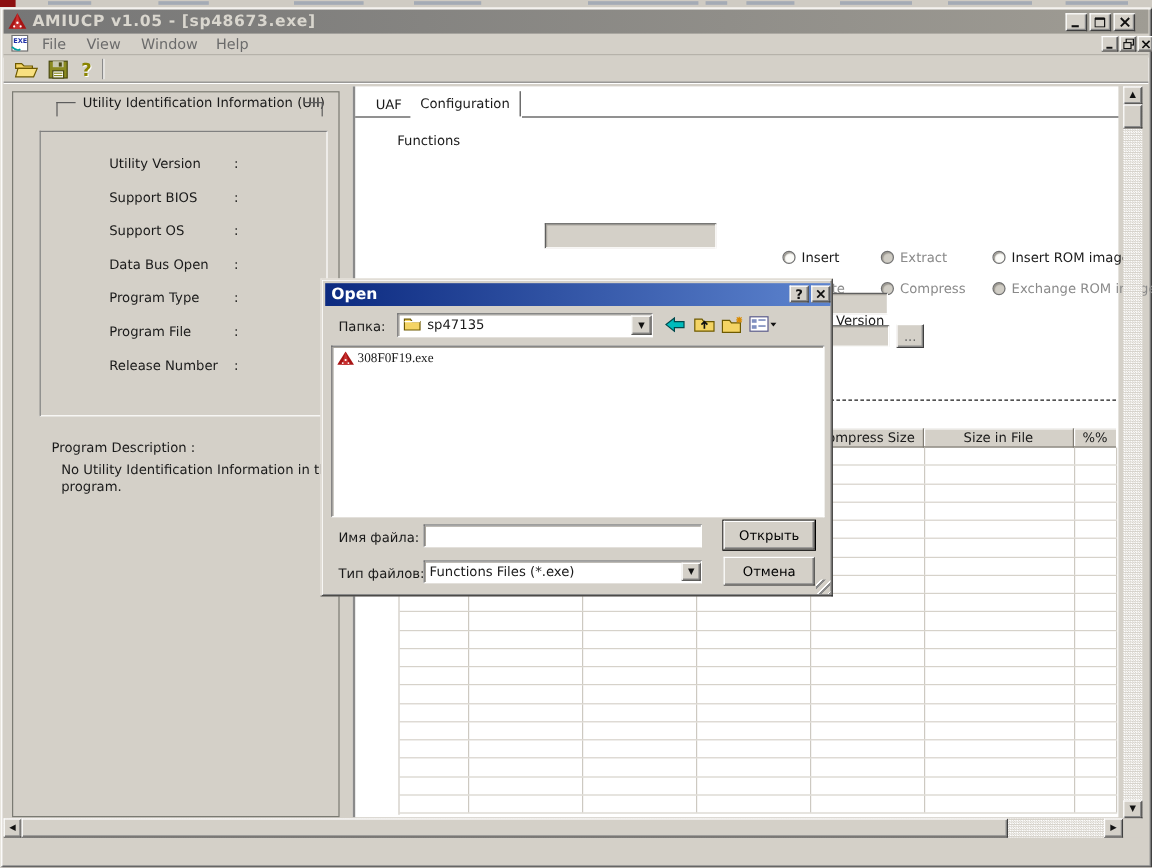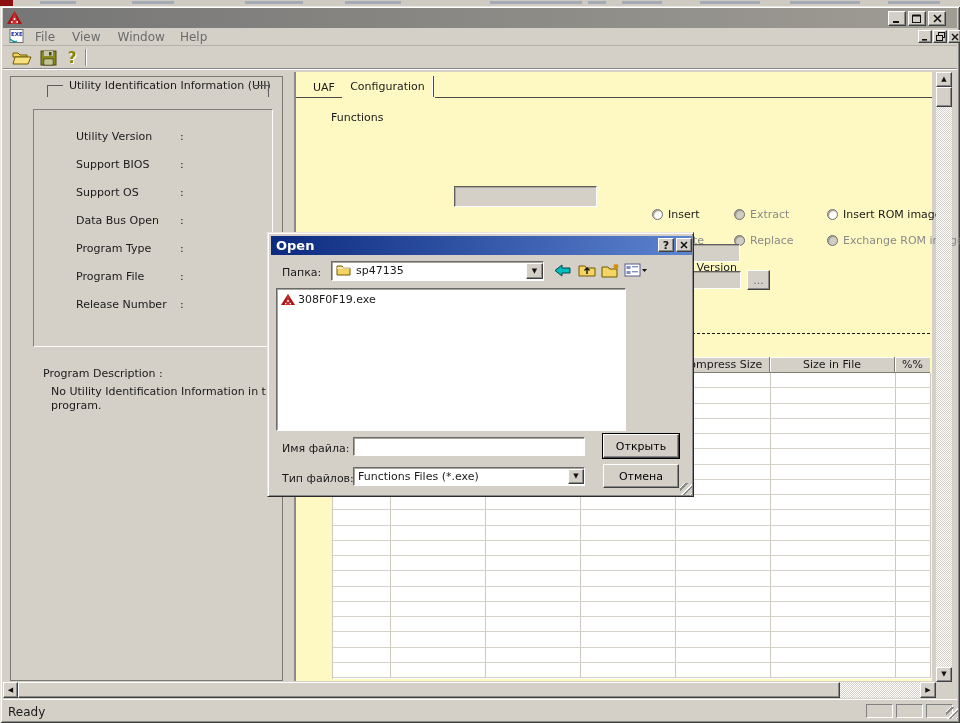--- a/index.html
+++ b/index.html
@@ -25,21 +25,21 @@
   .r1{top:136px}.r2{top:162px}.r3{top:189px}
   .c1{left:356px}.c2{left:438px}.c3{left:531px}
   .thead-cell{display:inline-block;height:16px;line-height:15px;text-align:center;background:#d4d0c8;
     border-right:1px solid #807c74;border-bottom:1px solid #807c74;box-shadow:inset 1px 1px 0 #fff;overflow:hidden;vertical-align:top;}
   .trow{display:flex;height:15.25px;border-bottom:1px solid #d6d2ca;}
   .tcell{border-right:1px solid #cdc9c1;height:100%;}
   .checker{background-color:#dedad3;background-image:conic-gradient(#fff 25%,#d4d0c8 0 50%,#fff 0 75%,#d4d0c8 0);background-size:2px 2px;}
   .grip{background:repeating-linear-gradient(135deg,transparent 0 3px,#fff 3px 4px,#8a8a8a 4px 6px);}
   .arrowglyph{font-size:7px;color:#111;line-height:1;}
   .bracket{position:absolute;background:#5c5c5c;}
-  .fieldrow{position:absolute;left:42px;display:flex;width:130px;}
+  .fieldrow{position:absolute;left:57px;display:flex;width:130px;}
   .flabel{width:104px;}
   .dash-sep{border-top:1px dashed #1a1a1a;height:0;}
   .frag{position:absolute;top:1px;height:3px;background:#98a2b2;opacity:.8;}
 </style>
 </head>
 <body>
 
 <div id="window">
 
   <div class="abs" style="left:0;top:0;width:960px;height:6px;background:#cfcbc3;overflow:hidden;">
@@ -61,20 +61,21 @@
   <div class="abs titlebar" style="left:3px;top:8px;width:954px;height:20px;display:flex;align-items:center;">
     <span class="abs" style="left:3px;top:2px;width:17px;height:15px;">
       <svg width="17" height="15" viewBox="0 0 17 15">
           <polygon points="8.5,1 16,14 1,14" fill="#a81414"></polygon>
           <polygon points="8.5,1 12,14 5,14" fill="#c83030"></polygon>
           <circle cx="8.5" cy="9" r="1" fill="#fff"></circle>
           <circle cx="5.8" cy="12" r="0.9" fill="#fff"></circle>
           <circle cx="11.2" cy="12" r="0.9" fill="#fff"></circle>
         </svg>
     </span>
+    <span style="margin-left:24px;letter-spacing:.5px;">AMIUCP v1.05 - [sp48673.exe]</span>
     <span class="abs winbtn raised" style="left:885px;top:3px;width:18px;height:15px;">
       <svg width="10" height="9" viewBox="0 0 10 9">
           <rect x="1" y="7" width="6" height="2" fill="#111"></rect>
         </svg>
     </span>
     <span class="abs winbtn raised" style="left:905px;top:3px;width:18px;height:15px;">
       <svg width="10" height="9" viewBox="0 0 10 9">
           <rect x="0.5" y="1.5" width="8" height="7" fill="none" stroke="#111"></rect>
           <rect x="0.5" y="0.5" width="8" height="2" fill="#111"></rect>
         </svg>
@@ -172,21 +173,21 @@
       <div class="fieldrow" style="top:188px;">
           <span class="flabel">Release Number</span>
           <span>:</span>
         </div>
     </div>
 
     <div class="abs" style="left:32px;top:290px;">Program Description :</div>
     <div class="abs" style="left:40px;top:308px;width:237px;line-height:14px;">No Utility Identification Information in this program.</div>
   </div>
 
-  <div class="abs" style="left:294px;top:72px;width:638px;height:609px;border-left:2px solid;border-color:#8a8a8a;background:#fef9c3;">
+  <div class="abs" style="left:294px;top:72px;width:638px;height:609px;border-left:2px solid;border-color:#8a8a8a;background:#ffffff;">
 
     <span class="abs" style="left:10px;top:6px;width:36px;height:19px;text-align:center;line-height:19px;"><span>UAF</span></span>
     <span class="abs" style="left:46px;top:4px;width:92px;height:21px;text-align:center;line-height:21px;border-right:1px solid #4a4a4a;box-shadow:-1px 0 0 #fff inset;"><span>Configuration</span></span>
     <span class="abs" style="left:0;top:25px;width:46px;height:1px;background:#4a4a4a;"></span>
     <span class="abs" style="left:139px;top:25px;width:497px;height:1px;background:#4a4a4a;"></span>
 
     <div class="abs" style="left:35px;top:39px;">Functions</div>
 
     <div class="radio-row r1 c1">
         <span class="radio"></span>
@@ -200,21 +201,21 @@
         <span class="radio"></span>
         <span>Insert ROM image</span>
       </div>
 
     <div class="radio-row r2 c1 disabled">
         <span class="radio off"></span>
         <span>Delete</span>
       </div>
     <div class="radio-row r2 c2 disabled">
         <span class="radio off"></span>
-        <span>Replace</span>
+        <span>Compress</span>
       </div>
     <div class="radio-row r2 c3 disabled">
         <span class="radio off"></span>
         <span>Exchange ROM image</span>
       </div>
 
     <div class="radio-row r3 c1">
         <span class="radio"></span>
         <span>OEM Version</span>
       </div>
@@ -429,27 +430,20 @@
     <div class="abs winbtn raised" style="left:0;top:0;width:15px;height:16px;">
         <span class="arrowglyph">◀</span>
       </div>
     <div class="abs raised" style="left:15px;top:0;width:822px;height:16px;"></div>
     <div class="abs winbtn raised" style="left:917px;top:0;width:16px;height:16px;">
         <span class="arrowglyph">▶</span>
       </div>
   </div>
   <div class="abs" style="left:936px;top:682px;width:16px;height:16px;background:#d4d0c8;"></div>
 
-  <div class="abs" style="left:3px;top:699px;width:954px;height:21px;border-top:1px solid #fff;">
-    <span class="abs" style="left:5px;top:5px;font-size:12px;">Ready</span>
-    <span class="abs sunken-thin" style="left:863px;top:4px;width:27px;height:14px;"></span>
-    <span class="abs sunken-thin" style="left:893px;top:4px;width:27px;height:14px;"></span>
-    <span class="abs sunken-thin" style="left:923px;top:4px;width:27px;height:14px;"></span>
-    <span class="abs grip" style="left:943px;top:7px;width:12px;height:12px;"></span>
-  </div>
 
   <div class="abs" style="left:267px;top:232px;width:427px;height:265px;background:#d4d0c8;border:1px solid;border-color:#e9e6df #2a2a2a #2a2a2a #e9e6df;box-shadow:inset 1px 1px 0 #fff, inset -1px -1px 0 #8a8a8a;z-index:10;">
     <div class="abs dlg-titlebar" style="left:3px;top:3px;width:421px;height:19px;display:flex;align-items:center;">
       <span style="margin-left:5px;">Open</span>
       <span class="abs winbtn raised" style="left:387px;top:2px;width:16px;height:14px;color:#111;font-size:11px;font-weight:bold;">?</span>
       <span class="abs winbtn raised" style="left:405px;top:2px;width:16px;height:14px;">
         <svg width="8" height="8" viewBox="0 0 8 8">
             <path d="M1 1 L7 7 M7 1 L1 7" stroke="#111" stroke-width="1.5"></path>
           </svg>
       </span>
@@ -489,21 +483,21 @@
       <svg width="24" height="14" viewBox="0 0 24 14">
           <rect x="1" y="1" width="15" height="12" fill="#fff" stroke="#5a5a8a"></rect>
           <rect x="2.5" y="3" width="4" height="3" fill="#8090c0"></rect>
           <rect x="8" y="3" width="6" height="1.4" fill="#8090c0"></rect>
           <rect x="2.5" y="8" width="4" height="3" fill="#8090c0"></rect>
           <rect x="8" y="8" width="6" height="1.4" fill="#8090c0"></rect>
           <path d="M18 6 l5 0 l-2.5 3 z" fill="#111"></path>
         </svg>
     </span>
 
-    <div class="abs sunken-white" style="left:8px;top:55px;width:350px;height:143px;">
+    <div class="abs sunken-white" style="left:8px;top:55px;width:411px;height:143px;font-family:Liberation Serif, serif;">
       <div class="abs" style="left:4px;top:4px;display:flex;align-items:center;gap:3px;">
         <span style="width:14px;height:12px;display:inline-block;">
           <svg width="14" height="12" viewBox="0 0 14 12">
               <polygon points="7,0 14,11 0,11" fill="#a81414"></polygon>
               <polygon points="7,0 10,11 4,11" fill="#c83030"></polygon>
               <circle cx="7" cy="7" r="0.9" fill="#fff"></circle>
               <circle cx="4.6" cy="9.6" r="0.8" fill="#fff"></circle>
               <circle cx="9.4" cy="9.6" r="0.8" fill="#fff"></circle>
             </svg>
         </span>

